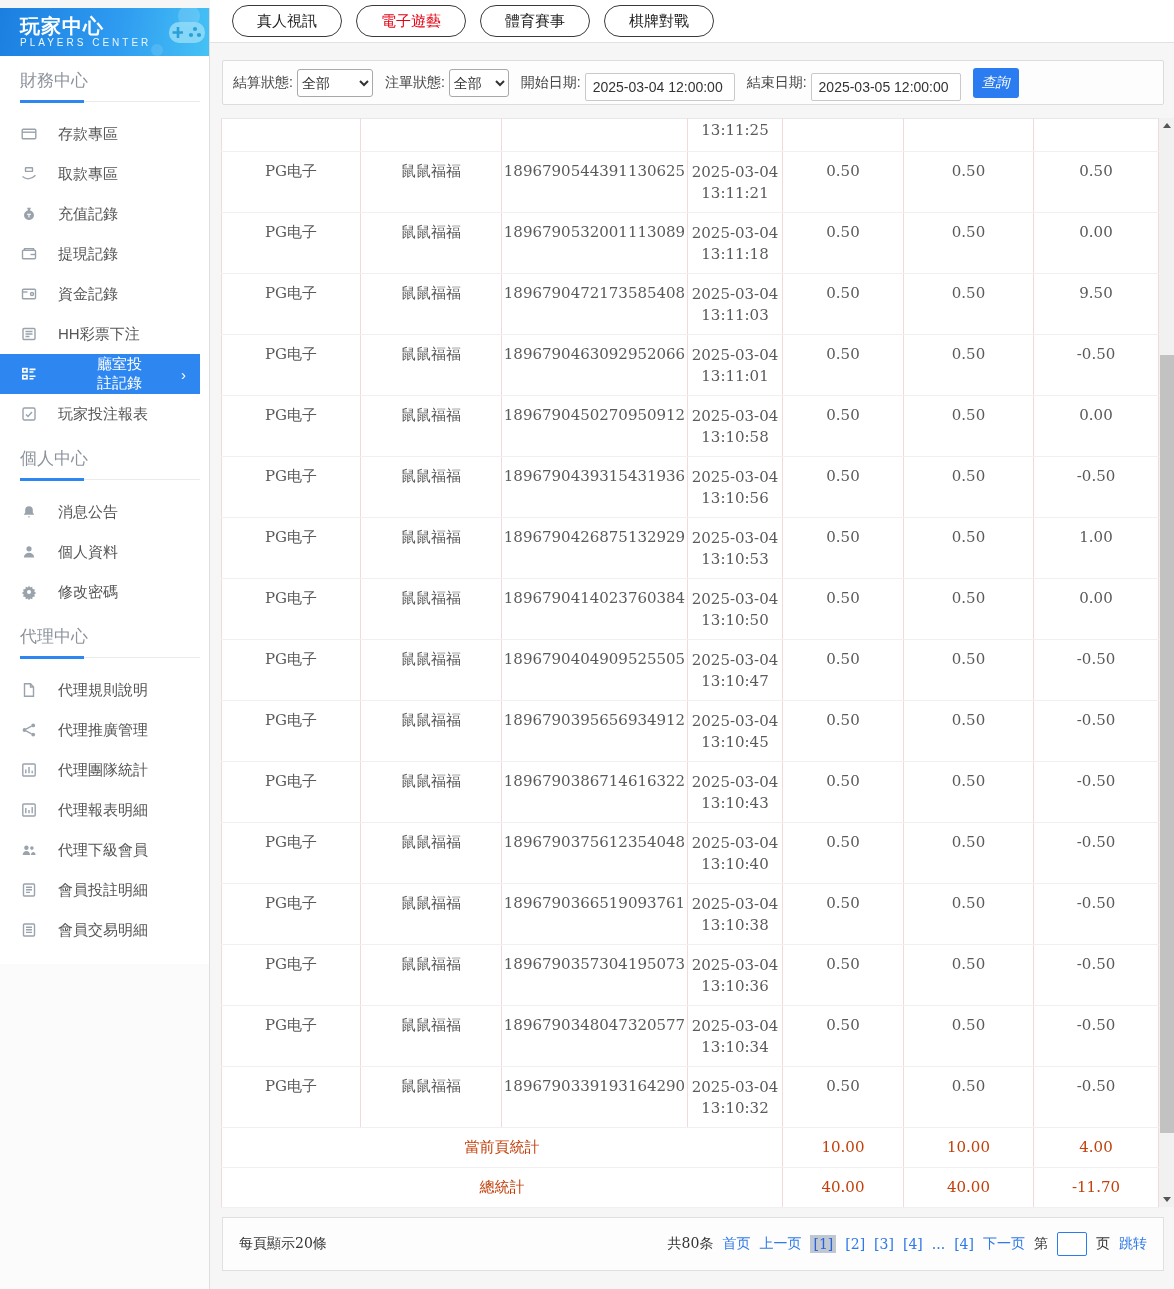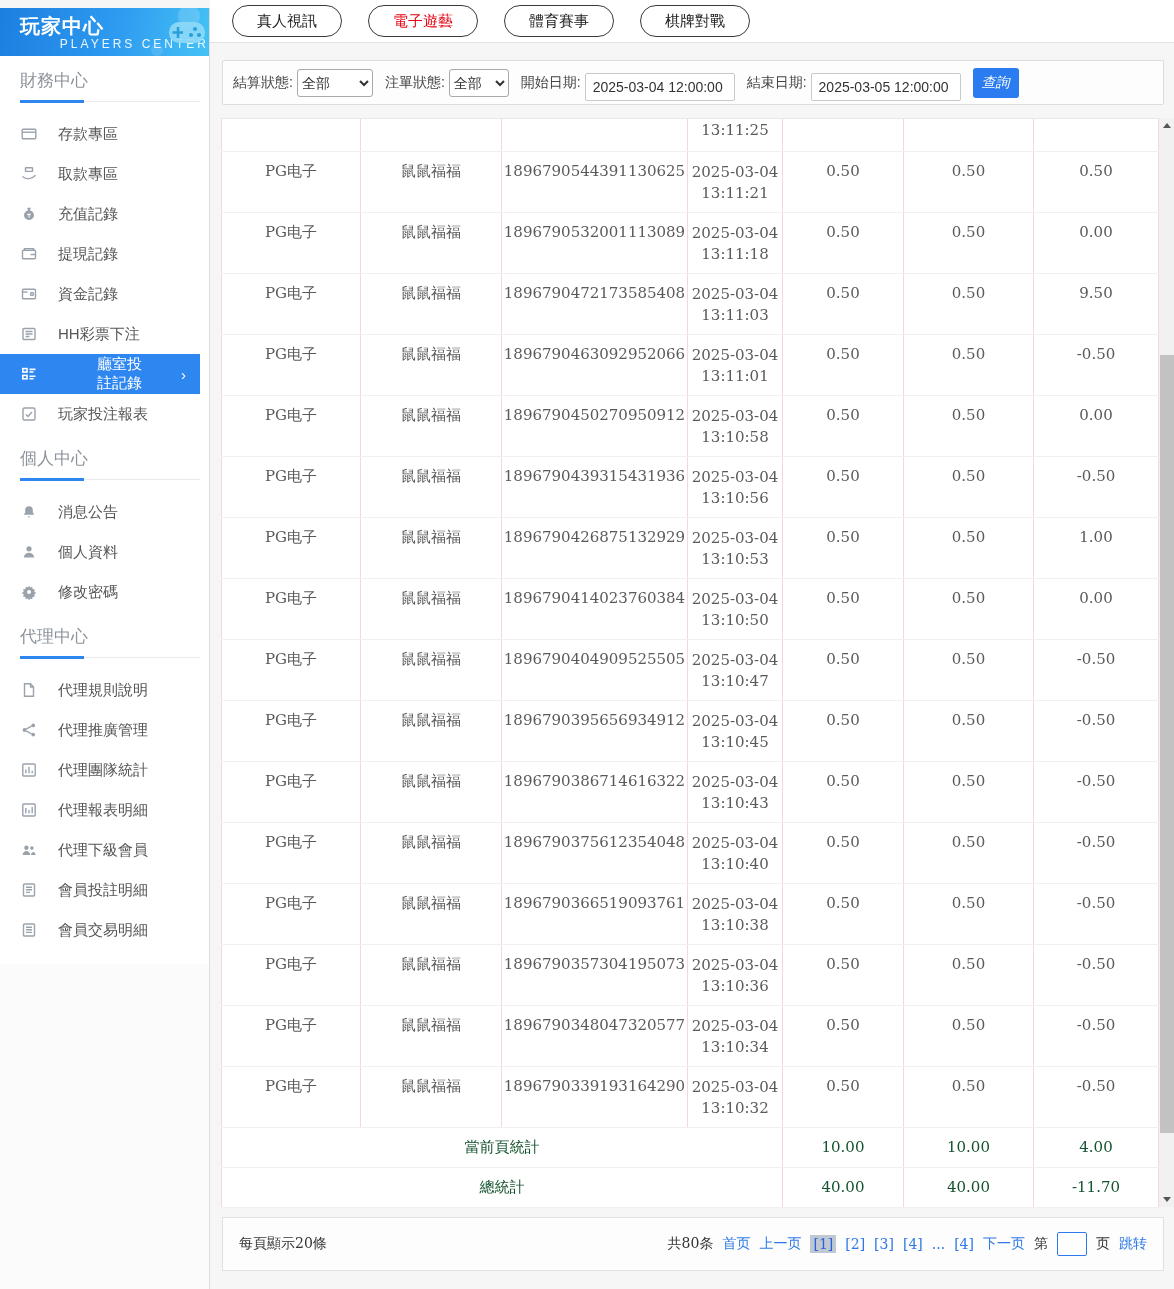--- a/index.html
+++ b/index.html
@@ -3,35 +3,35 @@
 <meta charset="utf-8">
 <style>
   * { margin:0; padding:0; box-sizing:border-box; }
   body { font-family:"Liberation Sans", sans-serif; background:#ececec; }
   .page { position:relative; width:1174px; height:1289px; background:#f6f6f6; overflow:hidden; }
 
   
   .sidebar { position:absolute; left:0; top:8px; width:210px; height:100%; background:#fbfbfb; border-right:1px solid #dedede; }
   .side-head { height:48px; background:linear-gradient(100deg,#1b7fe0 0%,#2e9af0 55%,#45c2f5 100%); position:relative; padding:7px 0 0 20px; overflow:hidden; }
   .side-head .t { color:#fff; font-size:20px; font-weight:bold; letter-spacing:1px; line-height:22px; }
-  .side-head .s { color:#eaf7ff; font-size:12px; letter-spacing:3px;text-align:right; }
+  .side-head .s { color:#eaf7ff; font-size:10px; letter-spacing:3px; }
   .side-head svg { position:absolute; right:0; top:0; }
   .side-nav { background:#fff; padding-bottom:14px; }
   .sec-title { margin:0 10px 0 20px; padding-top:13px; font-size:17px; color:#8d939c; position:relative; border-bottom:1px solid #eaeaea; padding-bottom:9px; width:180px; }
   .sec-title::after { content:""; position:absolute; left:0; bottom:-2px; width:64px; height:3px; background:#2e86f0; }
   .nav-gap { height:12px; }
   .nav-item { display:flex; align-items:center; height:40px; padding-left:21px; color:#555; font-size:15px; cursor:pointer;text-align:center; }
   .nav-item .icon { width:16px; height:16px; margin-right:21px; color:#9aa2ac; display:inline-flex; }
   .nav-item.active { background:#2e86f0; color:#fff; width:200px;gap:36px; }
   .nav-item.active .icon { color:#fff; }
   .nav-item .chev { margin-left:auto; padding-right:14px; color:#fff; font-size:15px; }
 
   
   .main { position:absolute; left:210px; top:0; width:964px; height:100%; }
-  .tabbar { height:43px; background:#fff; border-bottom:1px solid #e3e3e3; display:flex; align-items:center;gap:12px; }
+  .tabbar { height:43px; background:#fff; border-bottom:1px solid #e3e3e3; display:flex; align-items:center; }
   .tab { height:32px; border:1.6px solid #3a3a3a; border-radius:17px; padding:0 24px; display:flex; align-items:center; font-size:15px; color:#222; margin-right:14px; background:#fff; cursor:pointer; }
   .tab:first-child { margin-left:22px; }
   .tab.active { color:#e60012; }
 
   .filterbar { margin:17px 0 0 12px; width:942px; height:45px; background:#fdfdfd; border:1px solid #dcdcdc; border-radius:2px; display:flex; align-items:center; padding-left:10px; font-size:14px; color:#444; }
   .filterbar label { margin-right:4px; }
   .filterbar select { height:28px; border:1px solid #a9a9a9; border-radius:3px; background:#fff; font-size:14px; color:#333; margin-right:12px; font-family:"Liberation Sans",sans-serif; }
   .sel-settle { width:76px; }
   .sel-order { width:60px; }
   .filterbar input.date { height:28px; border:1px solid #c9c9c9; border-radius:2px; width:150px; font-size:14px; color:#333; padding-left:7px; margin-right:12px; font-family:"Liberation Sans",sans-serif;margin-top:8px; }
@@ -39,21 +39,21 @@
 
   
   .table-zone { display:flex; margin:13px 0 0 11px; height:1089px; background:#fff; }
   table.grid { border-collapse:collapse; width:937px; table-layout:fixed;
     font-family:"DejaVu Serif","Liberation Serif",serif; font-size:15px; color:#5a5a5a; }
   table.grid td { border-right:1px solid #f3dada; border-bottom:1px solid #f0f0f0; text-align:center; vertical-align:top; padding-top:10px; overflow:hidden; white-space:nowrap; }
   table.grid tr td:first-child { border-left:1px solid #f3dada; }
   tr.partial td { height:33px; padding-top:2px; border-top:1px solid #e8e8e8; }
   tr.datarow td { height:61px; }
   td .l2 { display:block; line-height:21px; }
-  tr.sumrow td { height:40px; padding-top:10px; font-size:15px; color:#14532d; }
+  tr.sumrow td { height:40px; padding-top:10px; font-size:15px; color:#c2410c; }
   .c-prov { width:139px; } .c-game { width:141px; } .c-oid { width:186px; }
   .c-time { width:95px; } .c-bet { width:121px; } .c-valid { width:130px; } .c-win { width:125px; }
 
   
   .vscroll { width:16px; height:1089px; background:#f1f1f1; position:relative; }
   .vs-btn { position:absolute; left:0; width:16px; height:15px; display:flex; align-items:center; justify-content:center; cursor:pointer; }
   .vs-up { top:0; } .vs-down { bottom:0; }
   .tri-up { width:0; height:0; border-left:4px solid transparent; border-right:4px solid transparent; border-bottom:5px solid #555; }
   .tri-down { width:0; height:0; border-left:4px solid transparent; border-right:4px solid transparent; border-top:5px solid #555; }
   .vs-thumb { position:absolute; left:1px; top:237px; width:14px; height:778px; background:#c2c2c2; cursor:pointer; }

